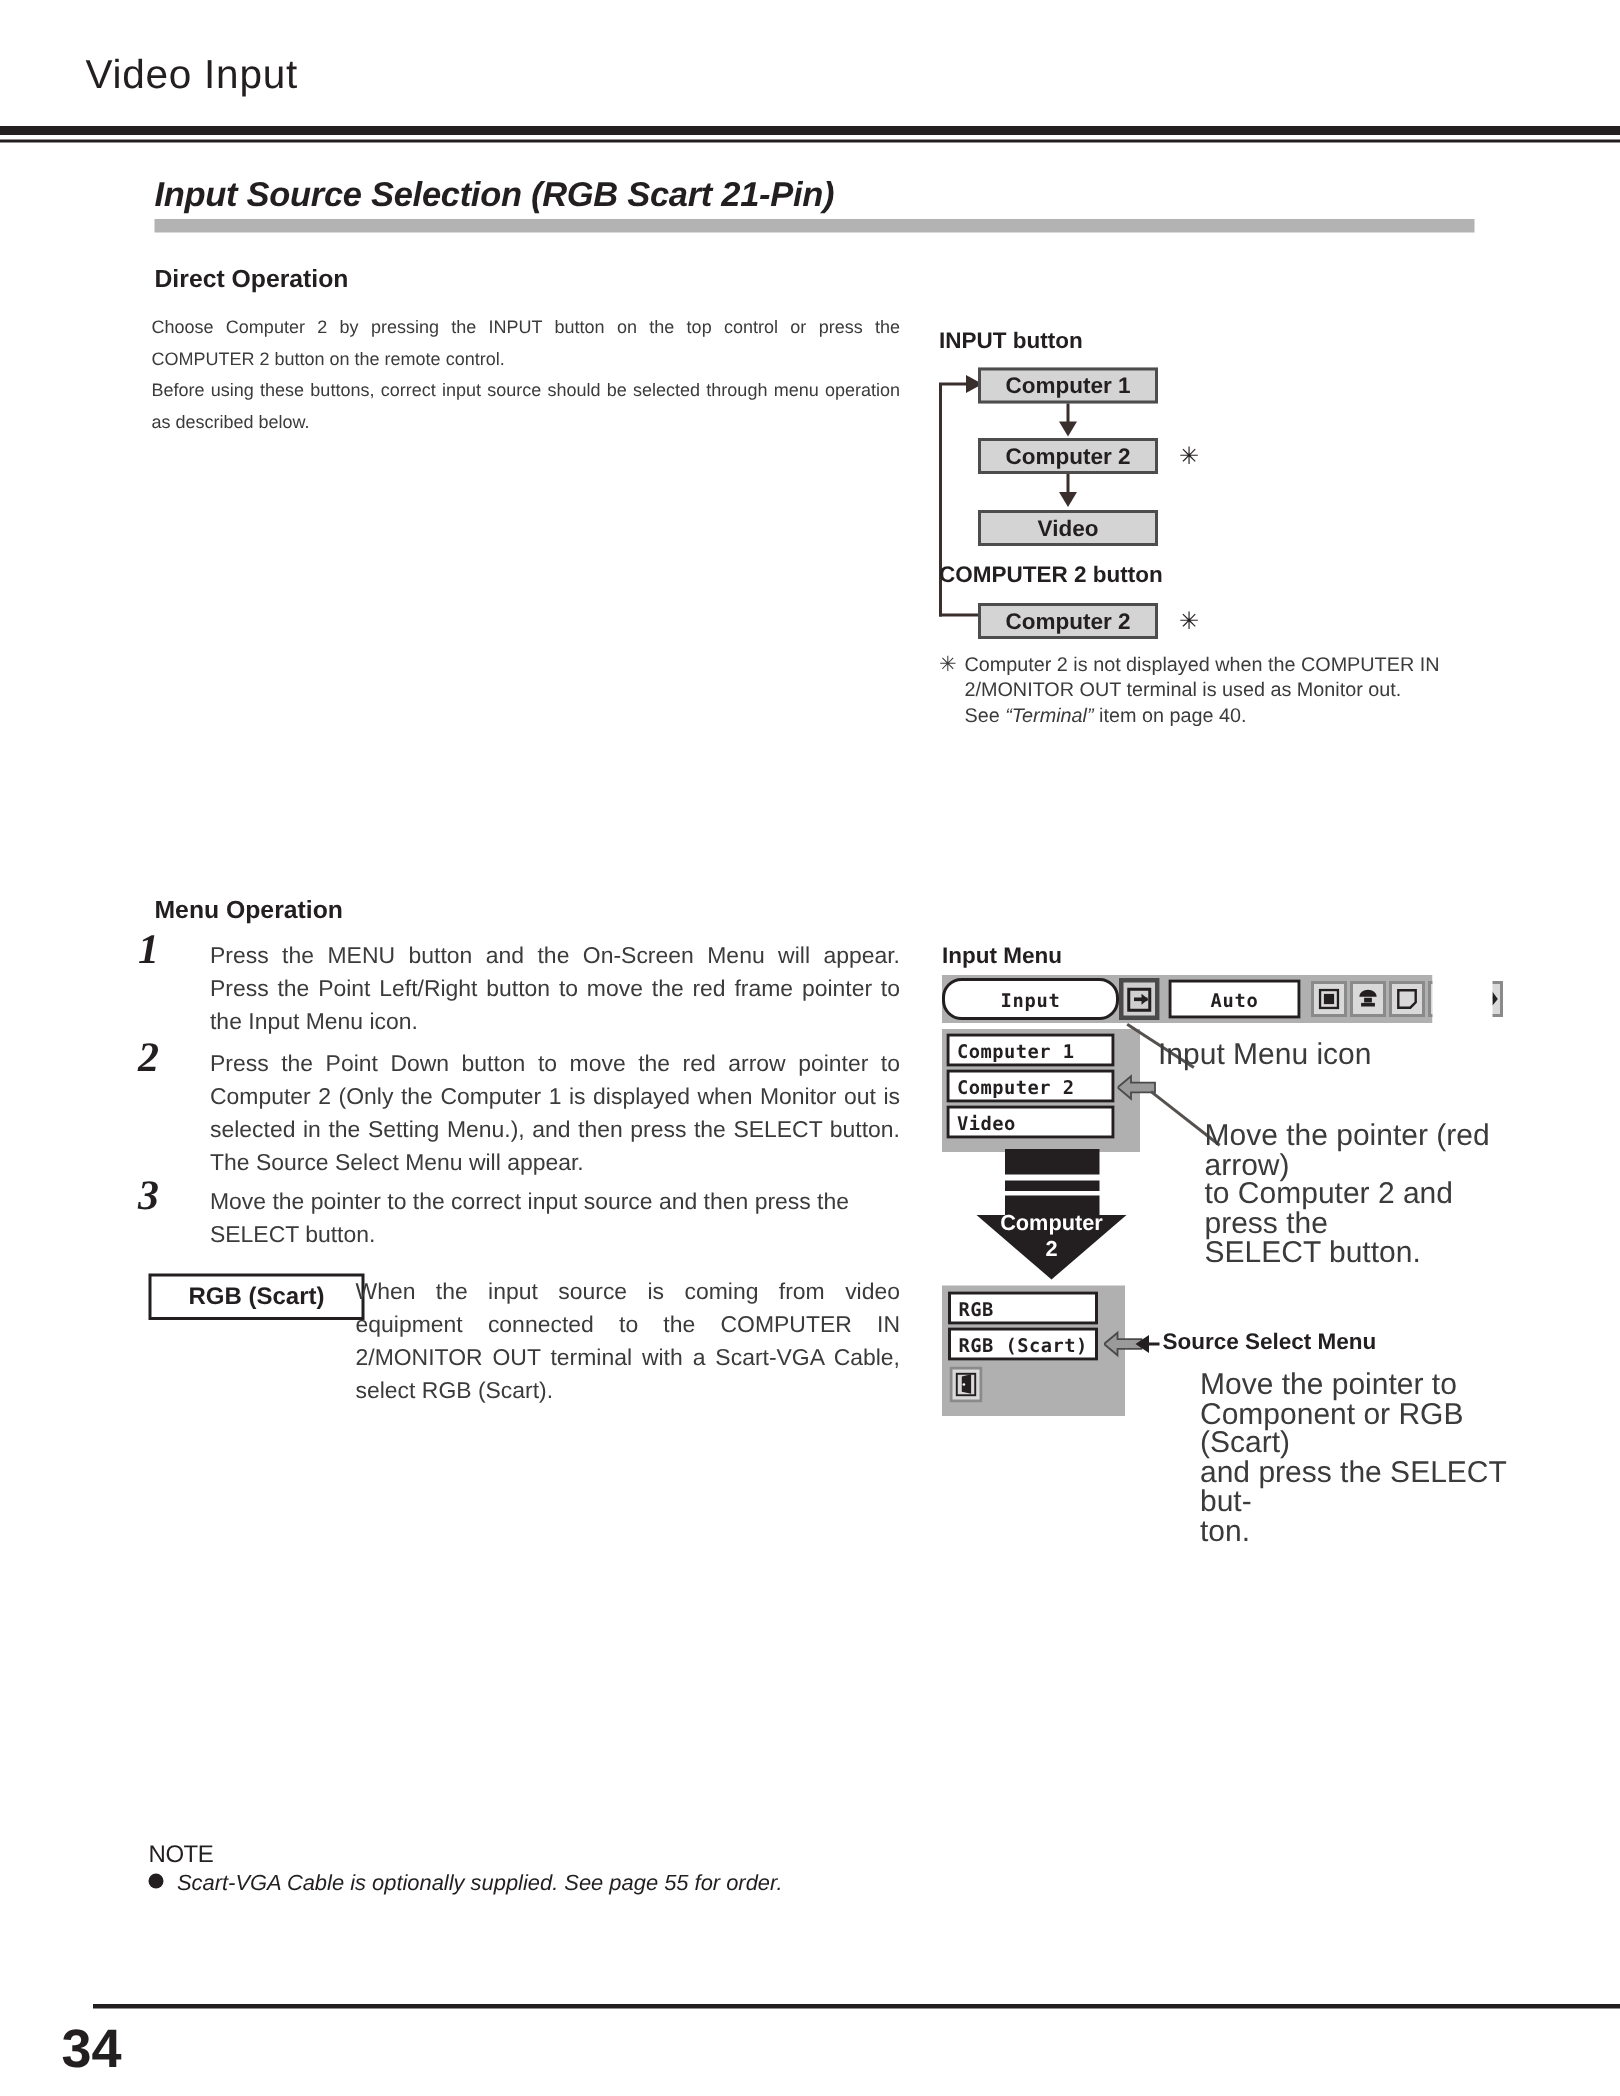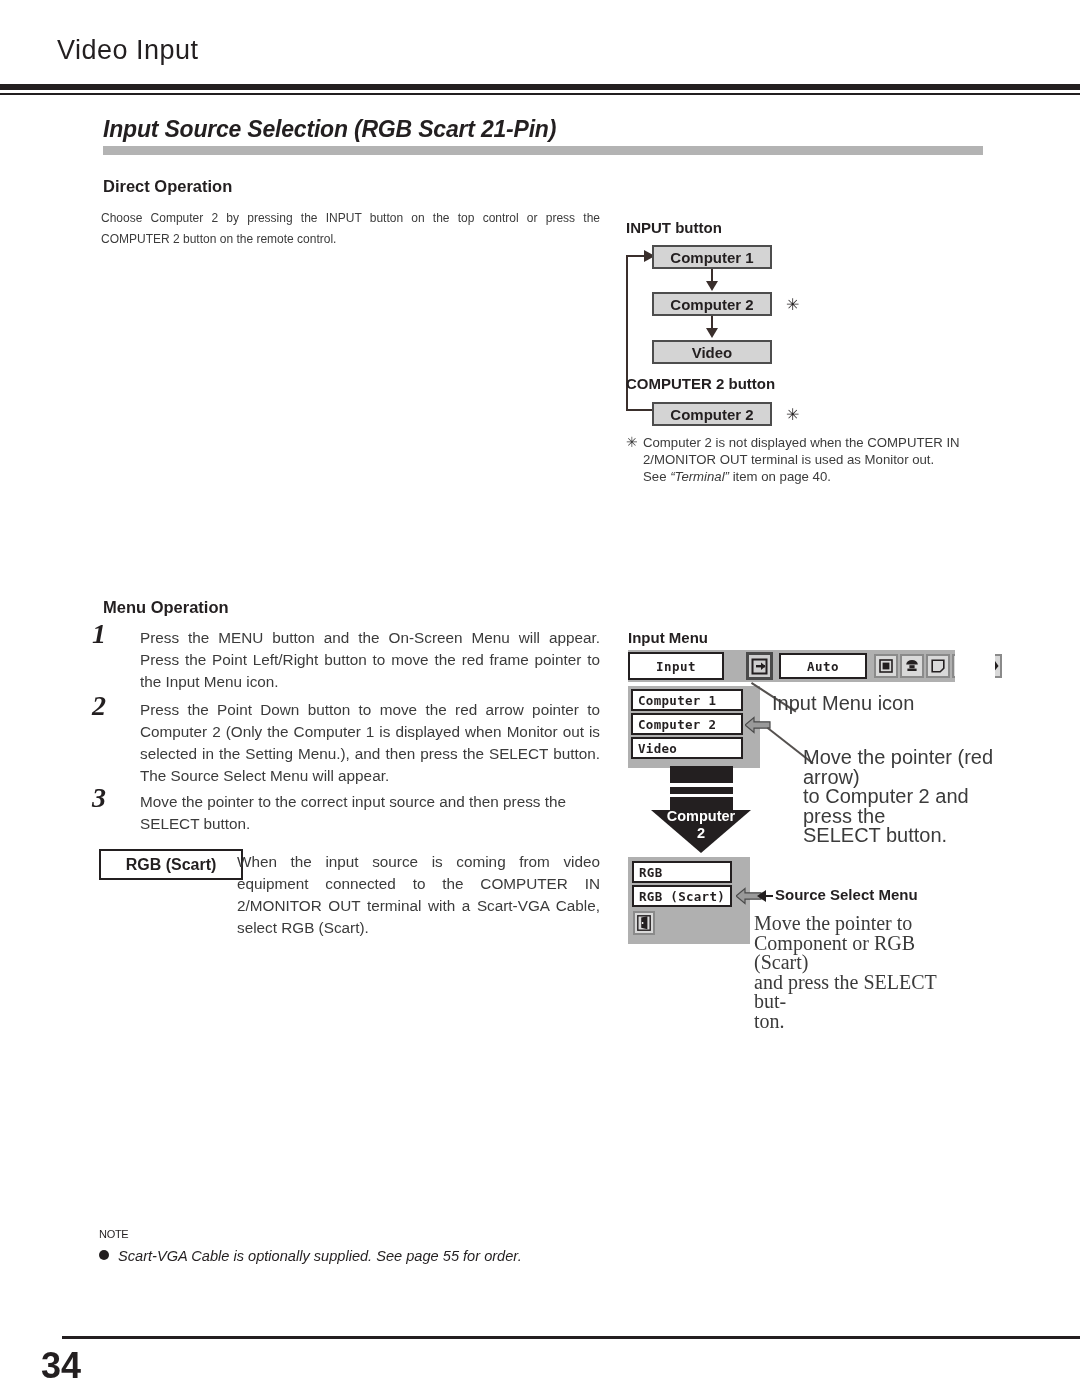--- a/index.html
+++ b/index.html
@@ -275,21 +275,21 @@
     font-weight: bold;
     color: #ffffff;
     line-height: 17px;
     z-index: 2;
   }
 
   
   .note-title {
     position: absolute;
     left: 99px; top: 1228px;
-    font-size: 11px;
+    font-size: 16px;
     font-weight: normal;
     letter-spacing: -0.3px;
     color: #231f20;
   }
   .note-body {
     position: absolute;
     left: 99px; top: 1248px;
     font-size: 14.6px;
     font-style: italic;
     color: #231f20;
@@ -328,20 +328,21 @@
 <div class="rule-thick"></div>
 <div class="rule-thin"></div>
 
 <div class="section-title">Input Source Selection (RGB Scart 21-Pin)</div>
 <div class="section-underline"></div>
 
 <div class="h3" style="left:103px; top:177px;">Direct Operation</div>
 
 <div class="body-col" style="left:101px; top:208px; width:499px;">
   <p>Choose Computer 2 by pressing the INPUT button on the top control or press the COMPUTER 2 button on the remote control.</p>
+  <p>Before using these buttons, correct input source should be selected through menu operation as described below.</p>
 </div>
 
 <div class="rc-label" style="left:626px; top:219px;">INPUT button</div>
 
 <div class="vline" style="left:626px; top:256px; width:2px; height:155px;"></div>
 <div class="hline" style="left:626px; top:409px; width:28px; height:2px;"></div>
 <div class="hline" style="left:626px; top:255px; width:20px; height:2px;"></div>
 <div class="arrow-right-sm" style="left:644px; top:250px;"></div>
 
 <div class="btn-box" style="left:652px; top:245px;">
@@ -396,21 +397,21 @@
 <div class="scart-box">
   <span>RGB (Scart)</span>
 </div>
 <div class="step" style="left:237px; top:851px; width:363px;">
   <span>When the input source is coming from video equipment connected to the COMPUTER IN 2/MONITOR OUT terminal with a Scart-VGA Cable, select RGB (Scart).</span>
 </div>
 
 <div class="rc-label" style="left:628px; top:629px;">Input Menu</div>
 
 <div class="menu-topbar"></div>
-<div class="menu-field" style="left:628px; top:652px; width:96px; height:28px;">
+<div class="menu-field" style="left:628px; top:652px; width:118px; height:28px;border-radius:13px;">
   <span>Input</span>
 </div>
 
 <div class="icon-btn selected" style="left:746px; top:652px; width:27px; height:28px;">
   <svg width="17" height="17" viewBox="0 0 17 17" aria-hidden="true">
     <rect x="1.5" y="1.5" width="14" height="14" fill="none" stroke="#231f20" stroke-width="2"></rect>
     <rect x="5" y="7" width="9" height="2.4" fill="#231f20"></rect>
     <path d="M10 4.5 L14.5 8.2 L10 11.9 Z" fill="#231f20"></path>
   </svg>
 </div>
@@ -511,21 +512,21 @@
 
 <div class="ptr-arrow" style="left:736px; top:886px;">
   <svg width="26" height="20" viewBox="0 0 26 20" aria-hidden="true">
     <path d="M0 10 L9 2.5 L9 6.8 L25 6.8 L25 13.2 L9 13.2 L9 17.5 Z" fill="#9a9a9a" stroke="#4a4a4a" stroke-width="1.2"></path>
   </svg>
 </div>
 <div class="leader" style="left:760px; top:895px; width:13px; height:2.4px; background:#231f20;"></div>
 <div style="position:absolute; left:757px; top:890px; width:0; height:0; border-top:6px solid transparent; border-bottom:6px solid transparent; border-right:9px solid #231f20;"></div>
 <div class="callout-bold" style="left:775px; top:886px;">Source Select Menu</div>
 
-<div class="callout-text" style="left:754px; top:914px; width:215px;font-family:Liberation Serif, serif;">
+<div class="callout-text" style="left:800px; top:914px; width:215px;">
   <div>Move the pointer to</div>
   <div>Component or RGB (Scart)</div>
   <div>and press the SELECT but-</div>
   <div>ton.</div>
 </div>
 
 <div class="note-title">NOTE</div>
 <div class="note-body">
   <span class="note-bullet"></span><span>Scart-VGA Cable is optionally supplied.  See page 55 for order.</span>
 </div>

